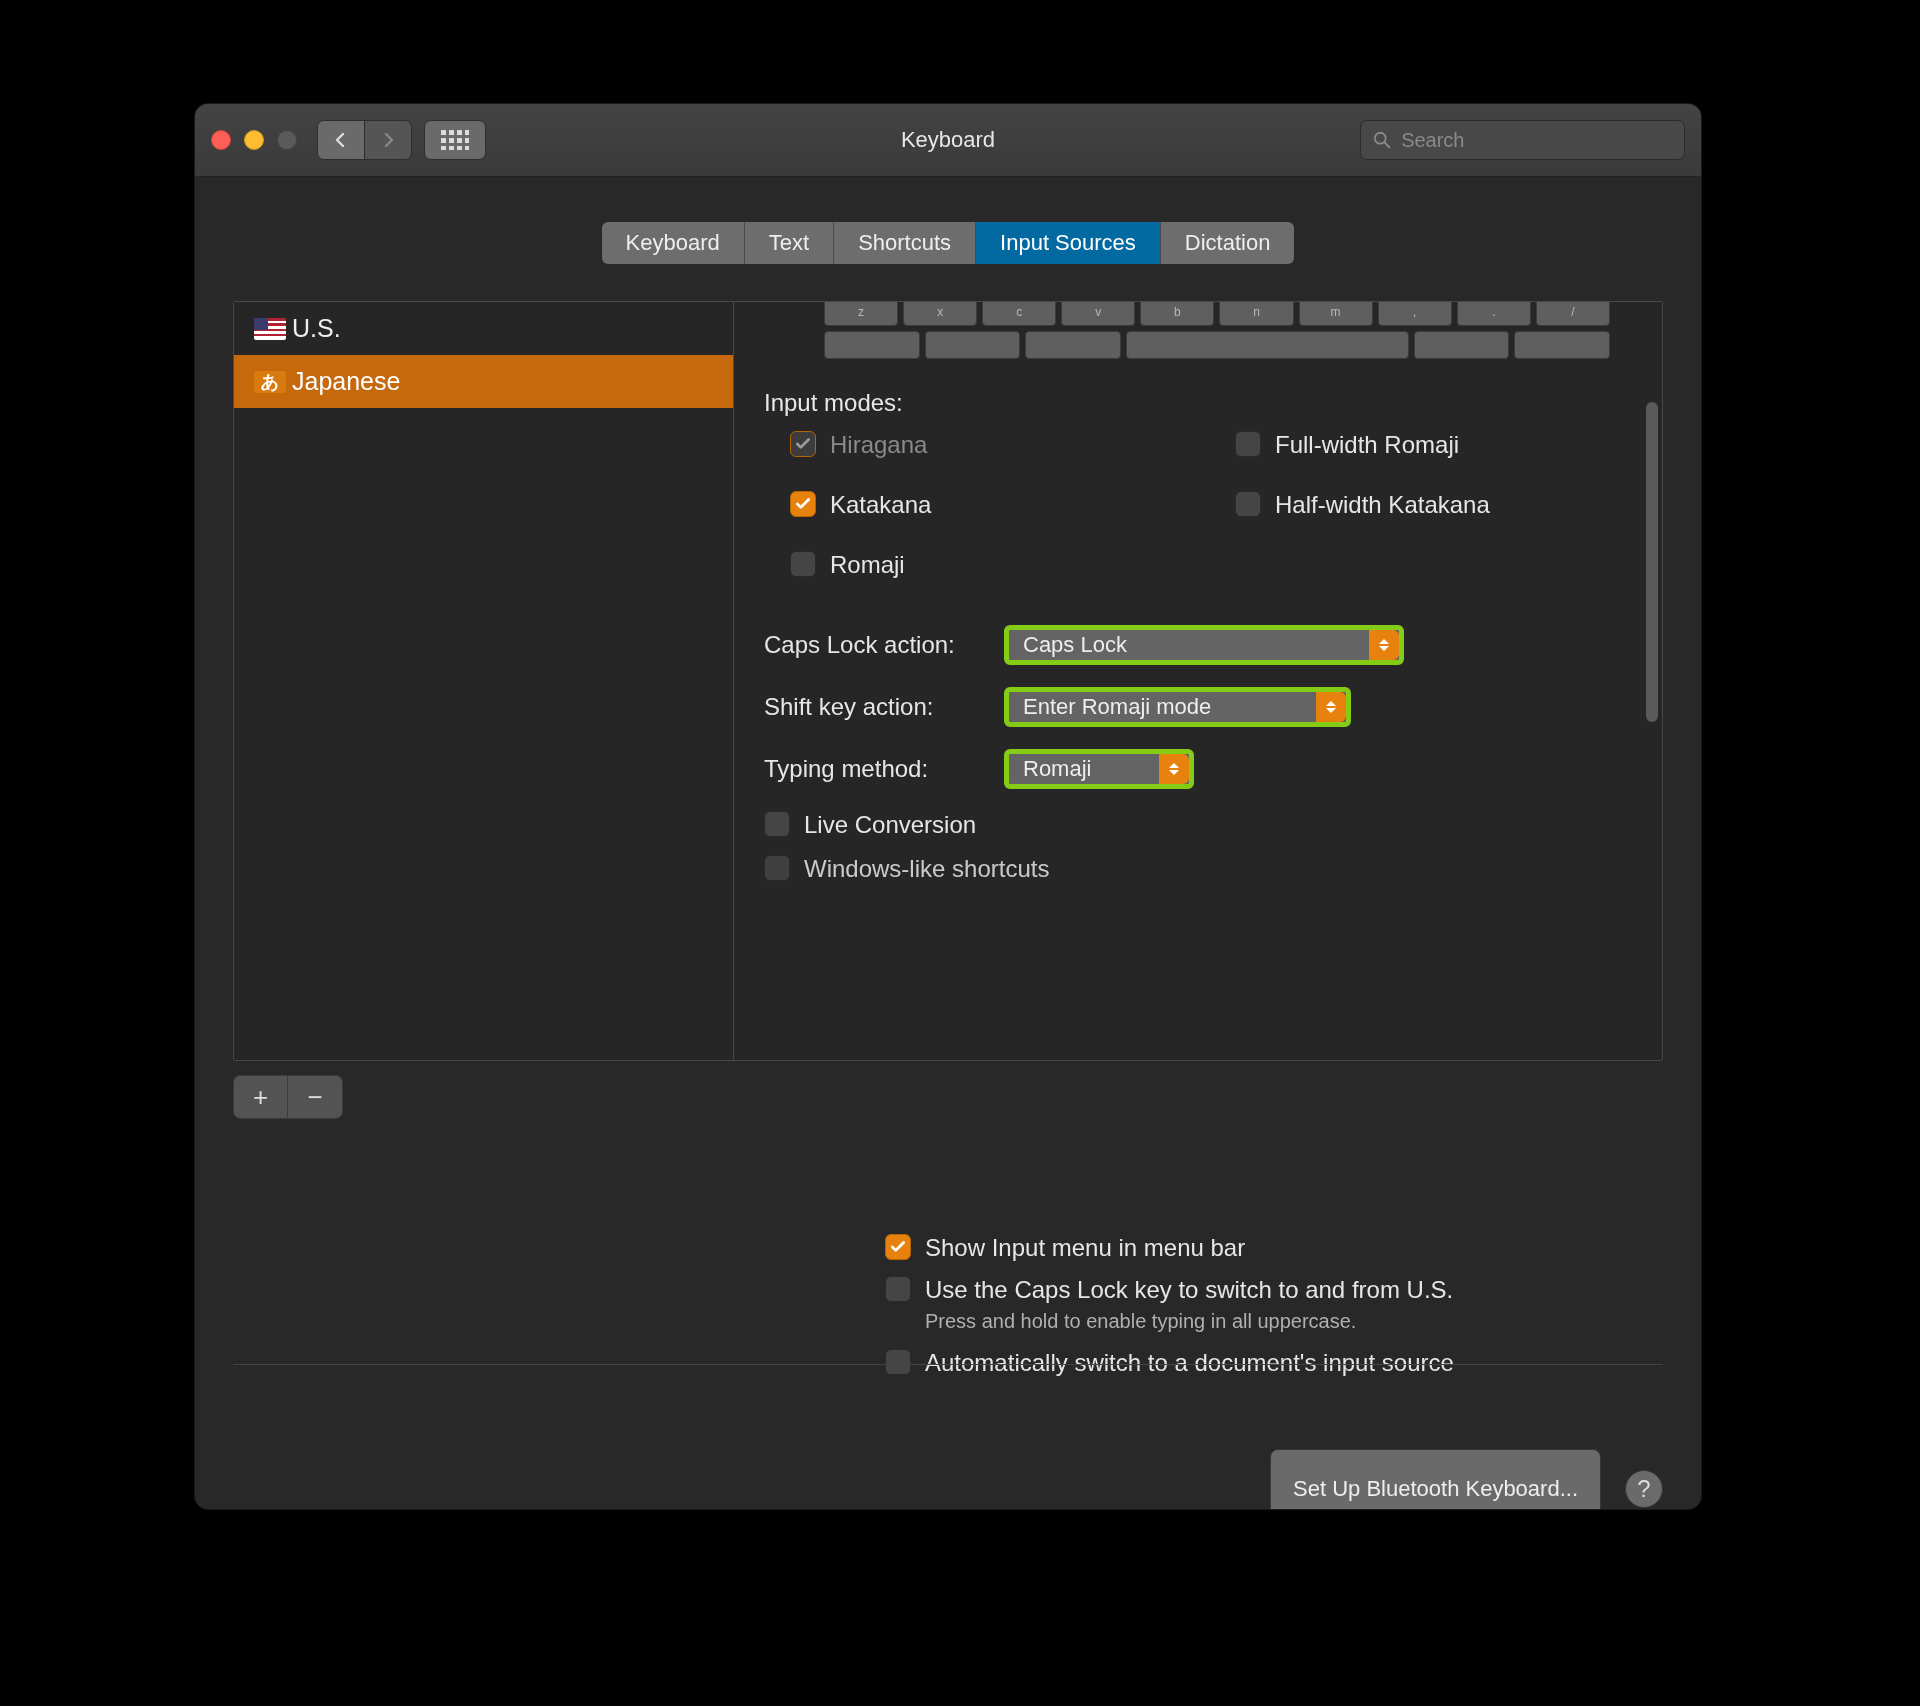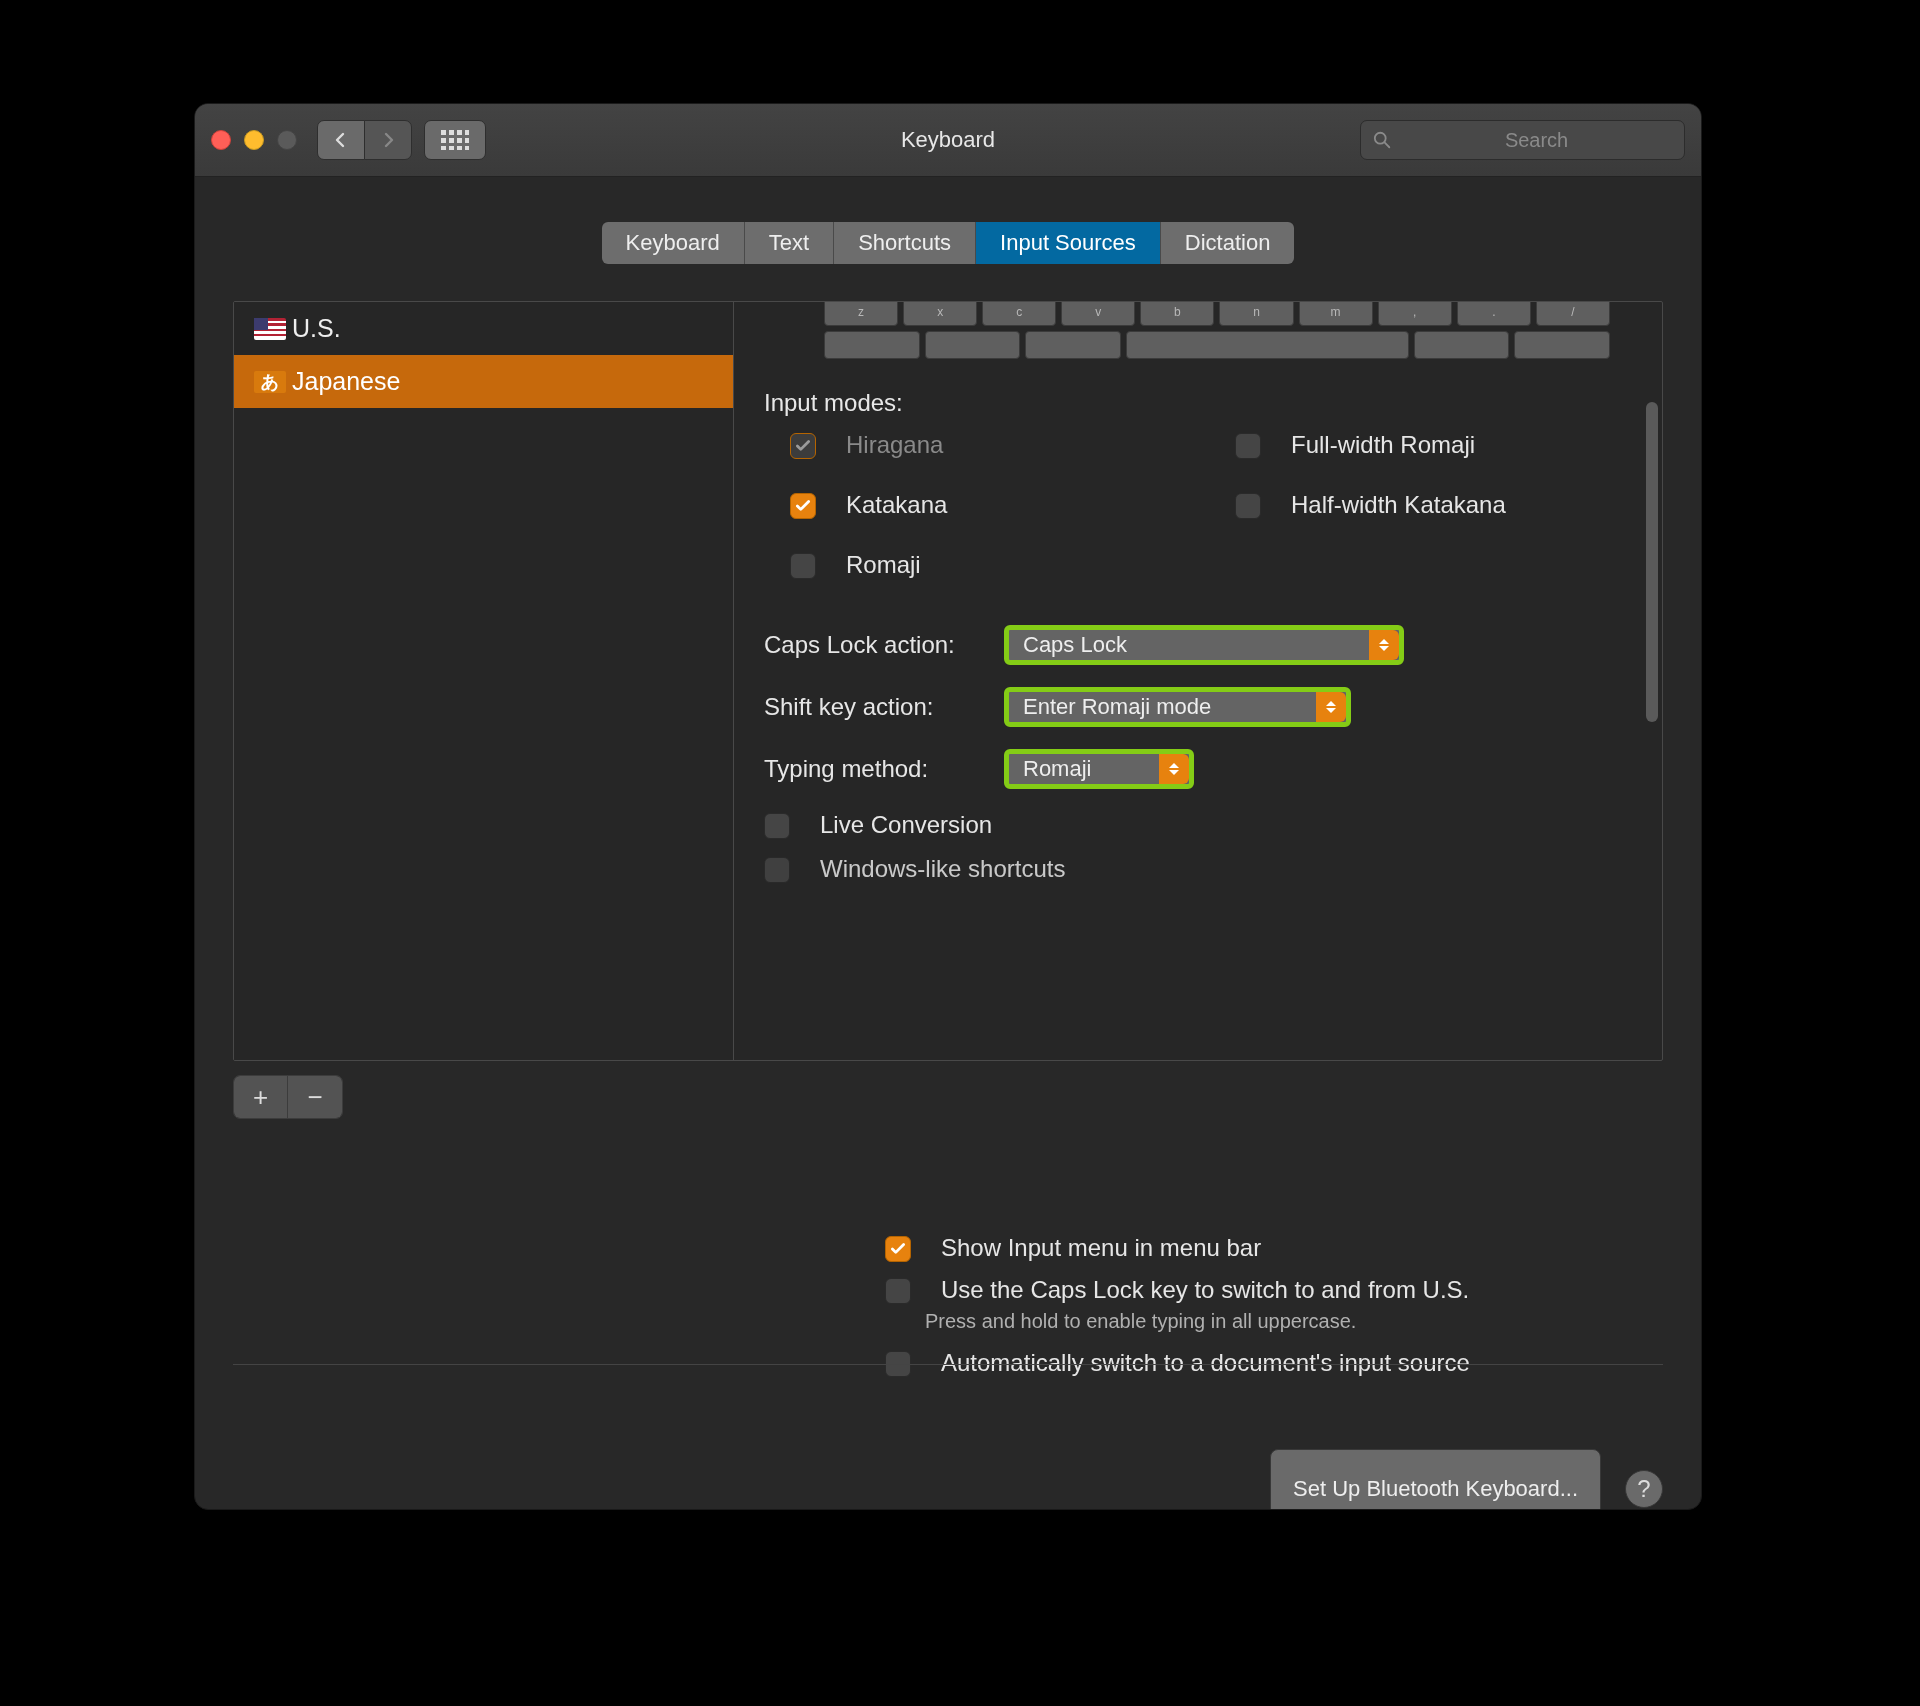--- a/index.html
+++ b/index.html
@@ -42,21 +42,21 @@
     width: 62px; height: 40px; border-radius: 7px;
     background: #6a6a6a; border:1px solid #2e2e2e;
     display:flex;align-items:center;justify-content:center;
   }
   .title { position:absolute; left:50%; transform:translateX(-50%); color:#e7e7e7; font-size:22px; font-weight:400;}
   .searchwrap {
     margin-left:auto; width:325px; height:40px;
     background:#484848; border:1px solid #2c2c2c; border-radius:7px;
     display:flex; align-items:center; padding:0 12px; gap:10px;
   }
-  .searchwrap input { background:transparent; border:none; outline:none; color:#f0abfc; font-size:20px; width:100%;text-align:center; }
+  .searchwrap input { background:transparent; border:none; outline:none; color:#f0abfc; font-size:20px; width:100%; }
   .searchwrap input::placeholder{color:#8a8a8a;}
   
   .tabs {
     display:flex; justify-content:center; margin-top: 44px;
   }
   .tabrow { display:flex; border-radius:7px; overflow:hidden; border:1px solid #282828;}
   .tab {
     padding: 8px 24px; background:#6d6d6d; color:#eee; font-size:22px;
     border-right:1px solid #4a4a4a; cursor:pointer;
   }
@@ -92,21 +92,21 @@
   }
   .kbdrow{display:flex;gap:5px;margin-bottom:5px;}
   .key{
     height:28px; background:#5f5f5f; border:1px solid #3b3b3b; border-radius:4px;
     color:#b8b8b8; font-size:12px; display:flex;align-items:center;justify-content:center;
     flex:1;
   }
   .key.wide{flex:2;}
   .key.space{flex:6;}
   .sectlabel{font-size:24px;color:#e8e8e8;margin-bottom:14px;}
-  .chkrow{display:flex;align-items:flex-end;gap:30px;margin-bottom:16px;}
+  .chkrow{display:flex;align-items:flex-start;gap:14px;margin-bottom:16px;}
   .chkgrid{display:grid;grid-template-columns:1fr 1fr;column-gap:30px;row-gap:16px;margin-left:26px;margin-bottom:30px;}
   .chk{
     width:26px;height:26px;border-radius:6px;background:#454545;border:1px solid #2a2a2a;
     display:inline-flex;align-items:center;justify-content:center;flex-shrink:0;cursor:pointer;
   }
   .chk.on{background:#e7820e;border-color:#b56400;}
   .chk.disabled{background:#3c3c3c;}
   .chk svg{width:18px;height:18px;}
   .chklabel{font-size:24px;color:#e6e6e6;}
   .chklabel.dim{color:#8a8a8a;}

